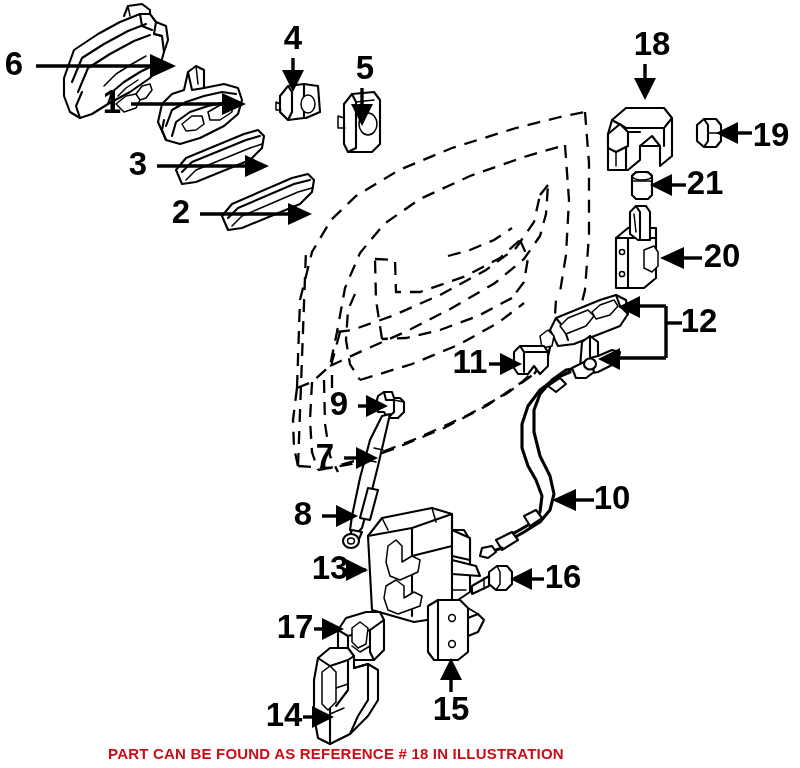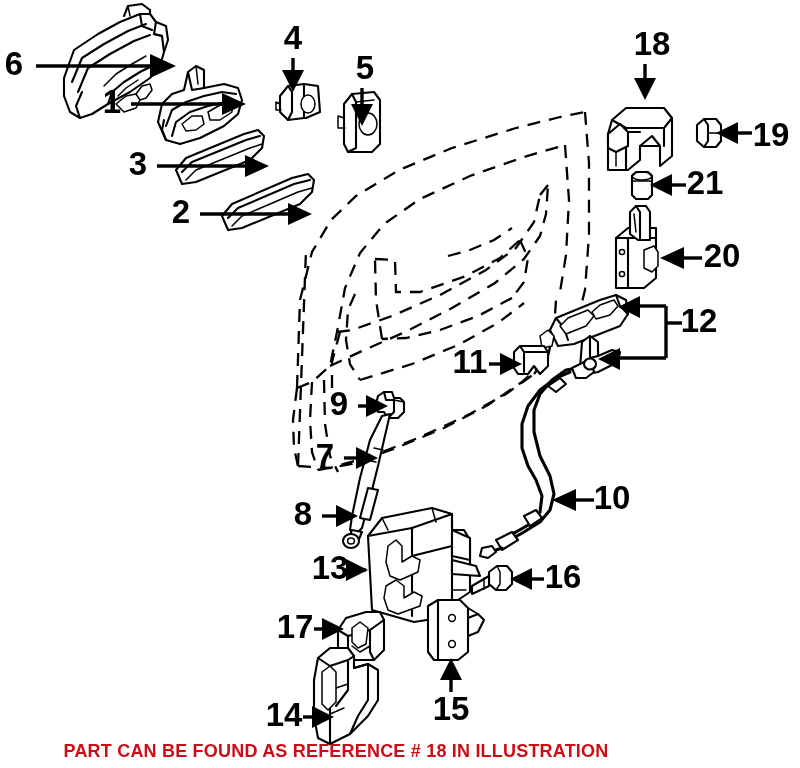--- a/index.html
+++ b/index.html
@@ -34,21 +34,21 @@
     dominant-baseline: middle;
   }
   .footer-note {
     position: absolute;
     left: 0;
     bottom: 6px;
     width: 672px;
     text-align: center;
     font-family: "Liberation Sans", sans-serif;
     font-weight: 700;
-    font-size: 18px;
+    font-size: 15px;
     letter-spacing: 0.2px;
     color: #cc0d16;
     white-space: nowrap;
   }
   svg .ln {
     fill: none;
     stroke: #000000;
     stroke-width: 2.1;
     stroke-linejoin: round;
     stroke-linecap: round;

